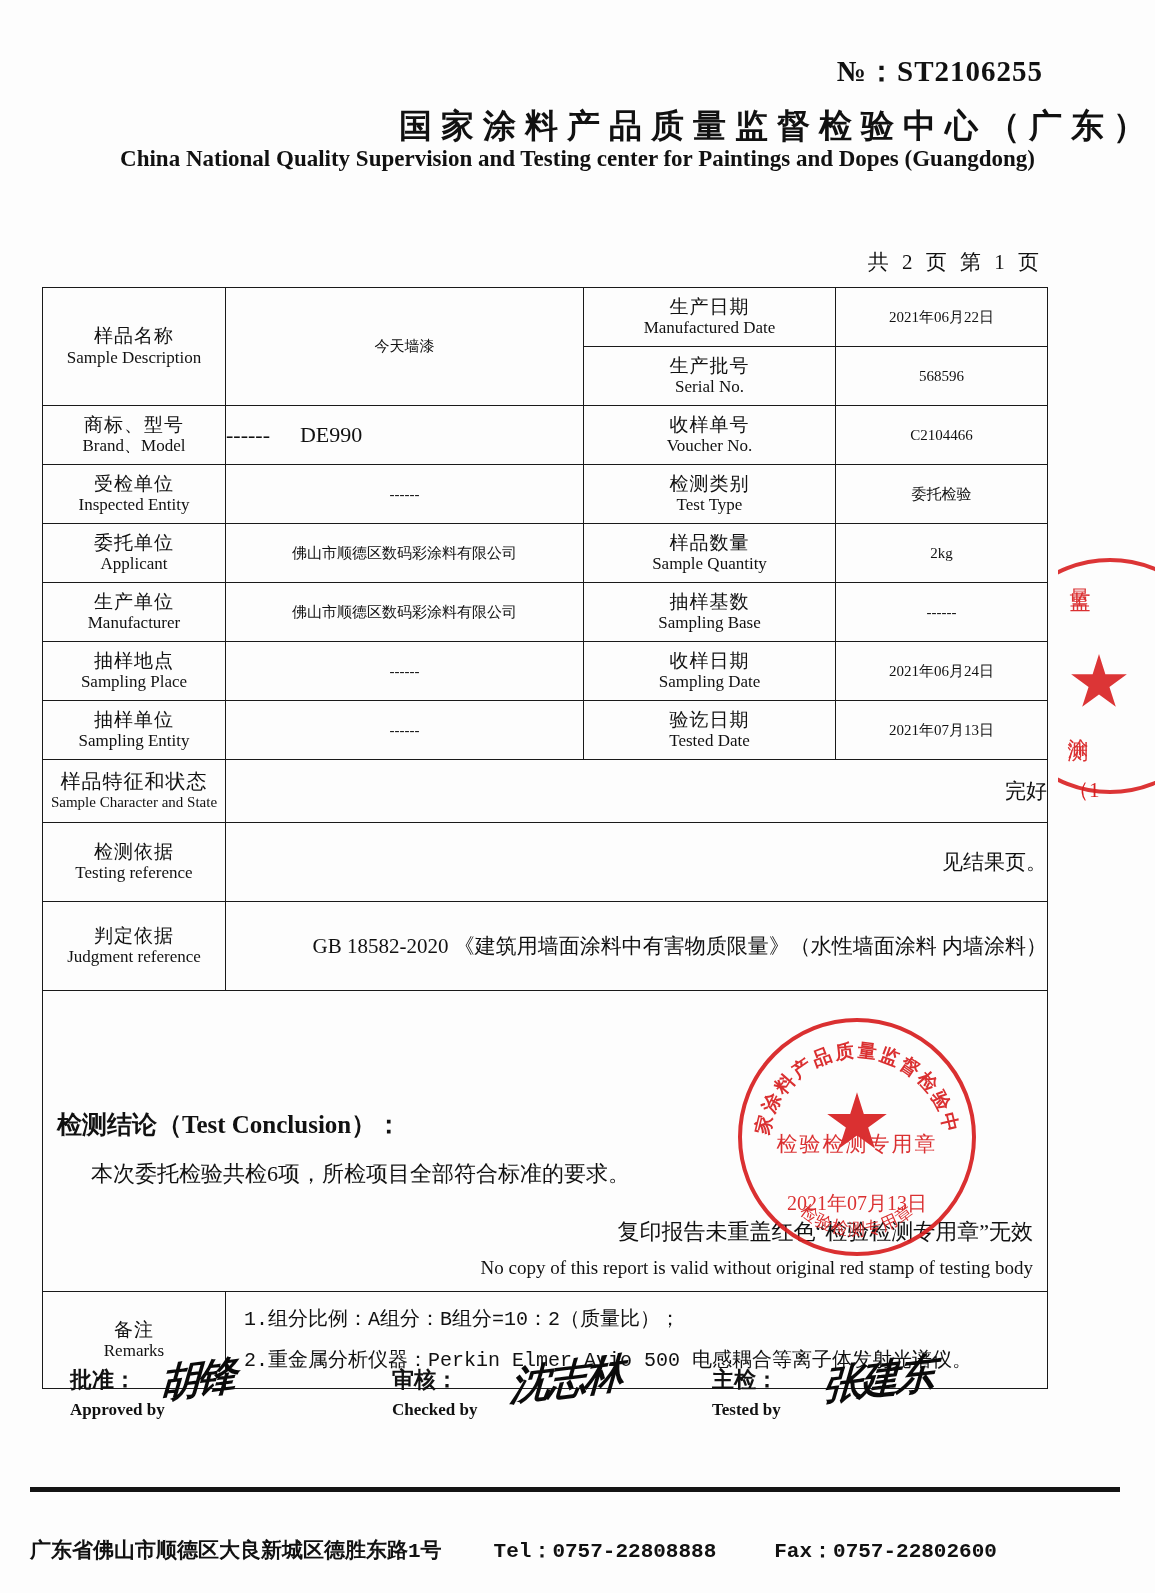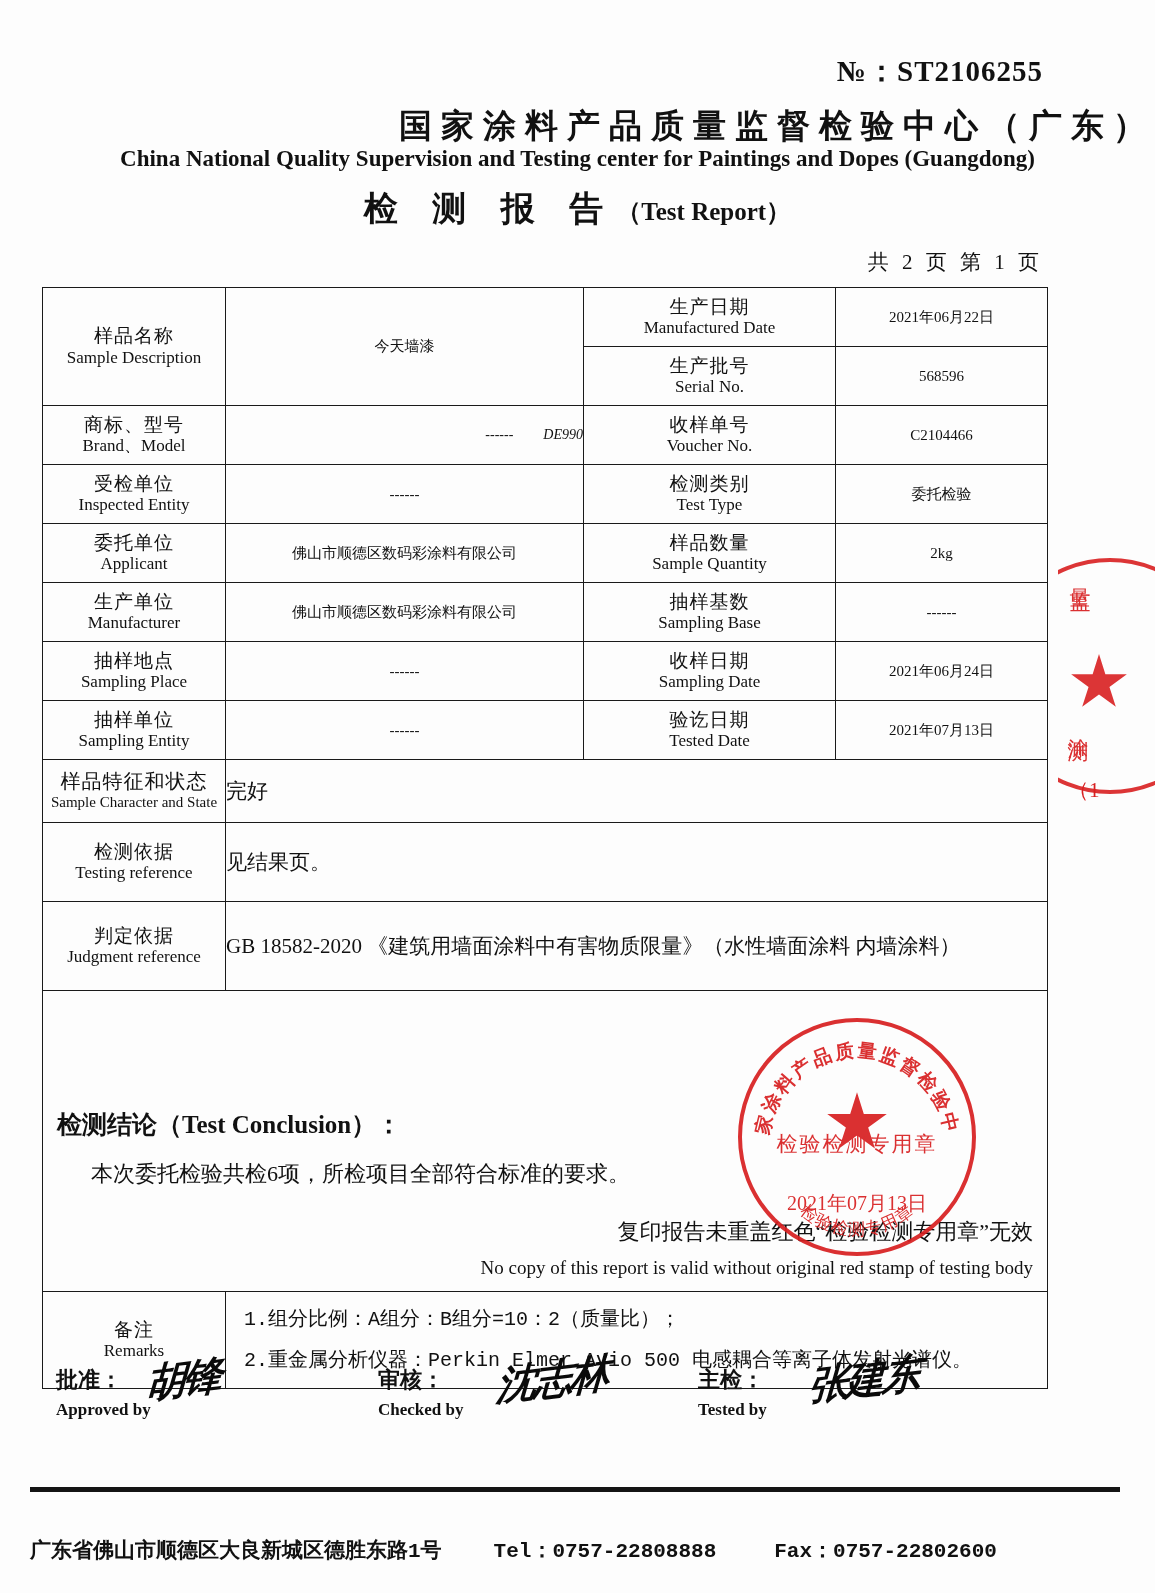--- a/index.html
+++ b/index.html
@@ -102,31 +102,30 @@
   }
   .lbl .en {
     display: block;
     font-size: 17px;
   }
   .val {
     text-align: center;
     font-size: 15px;
   }
   .val-left {
-    text-align: left;
+    text-align: right;
     padding-left: 18px;
     font-size: 21px;
   }
   .dash {
     letter-spacing: 0px;
   }
   .brandcell {
-    text-align: right;
-    font-size: 14px;
-    font-style: italic;
+    text-align: left;
+    font-size: 22px;
   }
   .brandcell .mdl { margin-left: 30px; }
 
   .judg { font-size: 21px; }
 
   
   .concl-cell {
     position: relative;
     height: 300px;
     vertical-align: top;
@@ -163,21 +162,21 @@
   .remark-line {
     font-size: 20px;
     padding-left: 18px;
     line-height: 2.05;
     font-family: "Liberation Mono", "DejaVu Sans Mono", monospace;
   }
 
   
   .sig-row {
     position: absolute;
-    left: 38px;
+    left: 52px;
     top: 1366px;
     width: 1005px;
     height: 86px;
   }
   .sig-block {
     position: absolute;
     top: 0;
   }
   .sig-lbl {
     font-size: 22px;
@@ -334,23 +333,20 @@
 </head>
 <body>
 
 <div id="page">
 
   <div class="report-no"><span>№：</span><span>ST2106255</span></div>
 
   <div class="org-cn">国家涂料产品质量监督检验中心（广东）</div>
   <div class="org-en">China National Quality Supervision and Testing center for Paintings and Dopes (Guangdong)</div>
 
-  <div class="doc-title">
-    <span class="cn">检 测 报 告</span><span class="en">（Test Report）</span>
-  </div>
 
   <div class="page-count">共 2 页 第 1 页</div>
 
   <table class="tbl">
     <colgroup>
       <col style="width:183px">
       <col style="width:358px">
       <col style="width:252px">
       <col style="width:212px">
     </colgroup>

